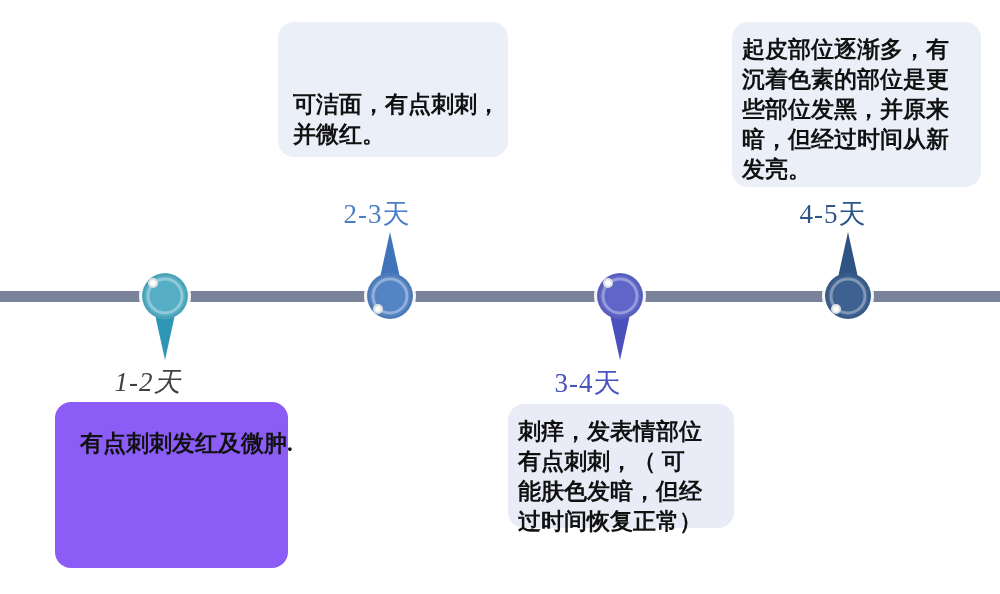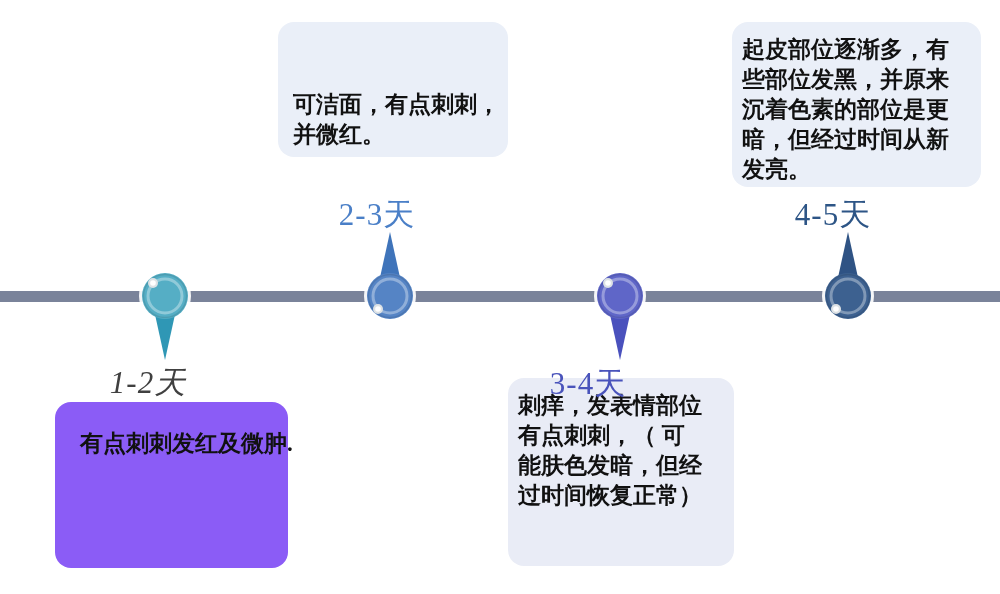--- a/index.html
+++ b/index.html
@@ -28,21 +28,21 @@
     width: 64px;
     height: 104px;
   }
   .pin-1 { left: 133px; top: 260px; }
   .pin-2 { left: 358px; top: 228px; }
   .pin-3 { left: 588px; top: 260px; }
   .pin-4 { left: 816px; top: 228px; }
   .day-label {
     position: absolute;
     transform: translateX(-50%);
-    font-size: 31px;
+    font-size: 27px;
     line-height: 29px;
     letter-spacing: 1px;
     white-space: nowrap;
     font-family: "Liberation Serif", "DejaVu Serif", serif;
   }
   .label-1 { left: 148px; top: 368px; }
   .label-2 { left: 377px; top: 200px; }
   .label-3 { left: 588px; top: 369px; }
   .label-4 { left: 833px; top: 200px; }
   .note-card {
@@ -59,22 +59,22 @@
     left: 47px; top: 402px;
     width: 233px; height: 166px;
     padding: 27px 14px 0 25px;
   }
   .note-2 {
     left: 278px; top: 22px;
     width: 230px; height: 135px;
     padding: 68px 10px 0 15px;
   }
   .note-3 {
-    left: 508px; top: 378px;
-    width: 226px; height: 188px;
+    left: 508px; top: 404px;
+    width: 226px; height: 124px;
     padding: 13px 8px 0 10px;
   }
   .note-4 {
     left: 732px; top: 22px;
     width: 249px; height: 165px;
     padding: 13px 6px 0 10px;
   }
   .note-line { white-space: nowrap; }
 </style>
 </head>
@@ -95,22 +95,22 @@
 
   <div class="note-card note-3" style="background-color: rgb(233, 236, 246);">
     <div class="note-line">刺痒，发表情部位</div>
     <div class="note-line">有点刺刺，（ 可</div>
     <div class="note-line">能肤色发暗，但经</div>
     <div class="note-line">过时间恢复正常）</div>
   </div>
 
   <div class="note-card note-4" style="background-color: rgb(234, 239, 248);">
     <div class="note-line">起皮部位逐渐多，有</div>
+    <div class="note-line">沉着色素的部位是更</div>
     <div class="note-line">些部位发黑，并原来</div>
-    <div class="note-line">沉着色素的部位是更</div>
     <div class="note-line">暗，但经过时间从新</div>
     <div class="note-line">发亮。</div>
   </div>
 
   <div class="day-label label-1" style="color: #404040; font-style: italic;">1-2天</div>
   <div class="day-label label-2" style="color: rgb(74, 127, 199);">2-3天</div>
   <div class="day-label label-3" style="color: rgb(73, 83, 187);">3-4天</div>
   <div class="day-label label-4" style="color: rgb(45, 85, 134);">4-5天</div>
 
   <svg class="pin pin-1" viewBox="0 0 64 104">

